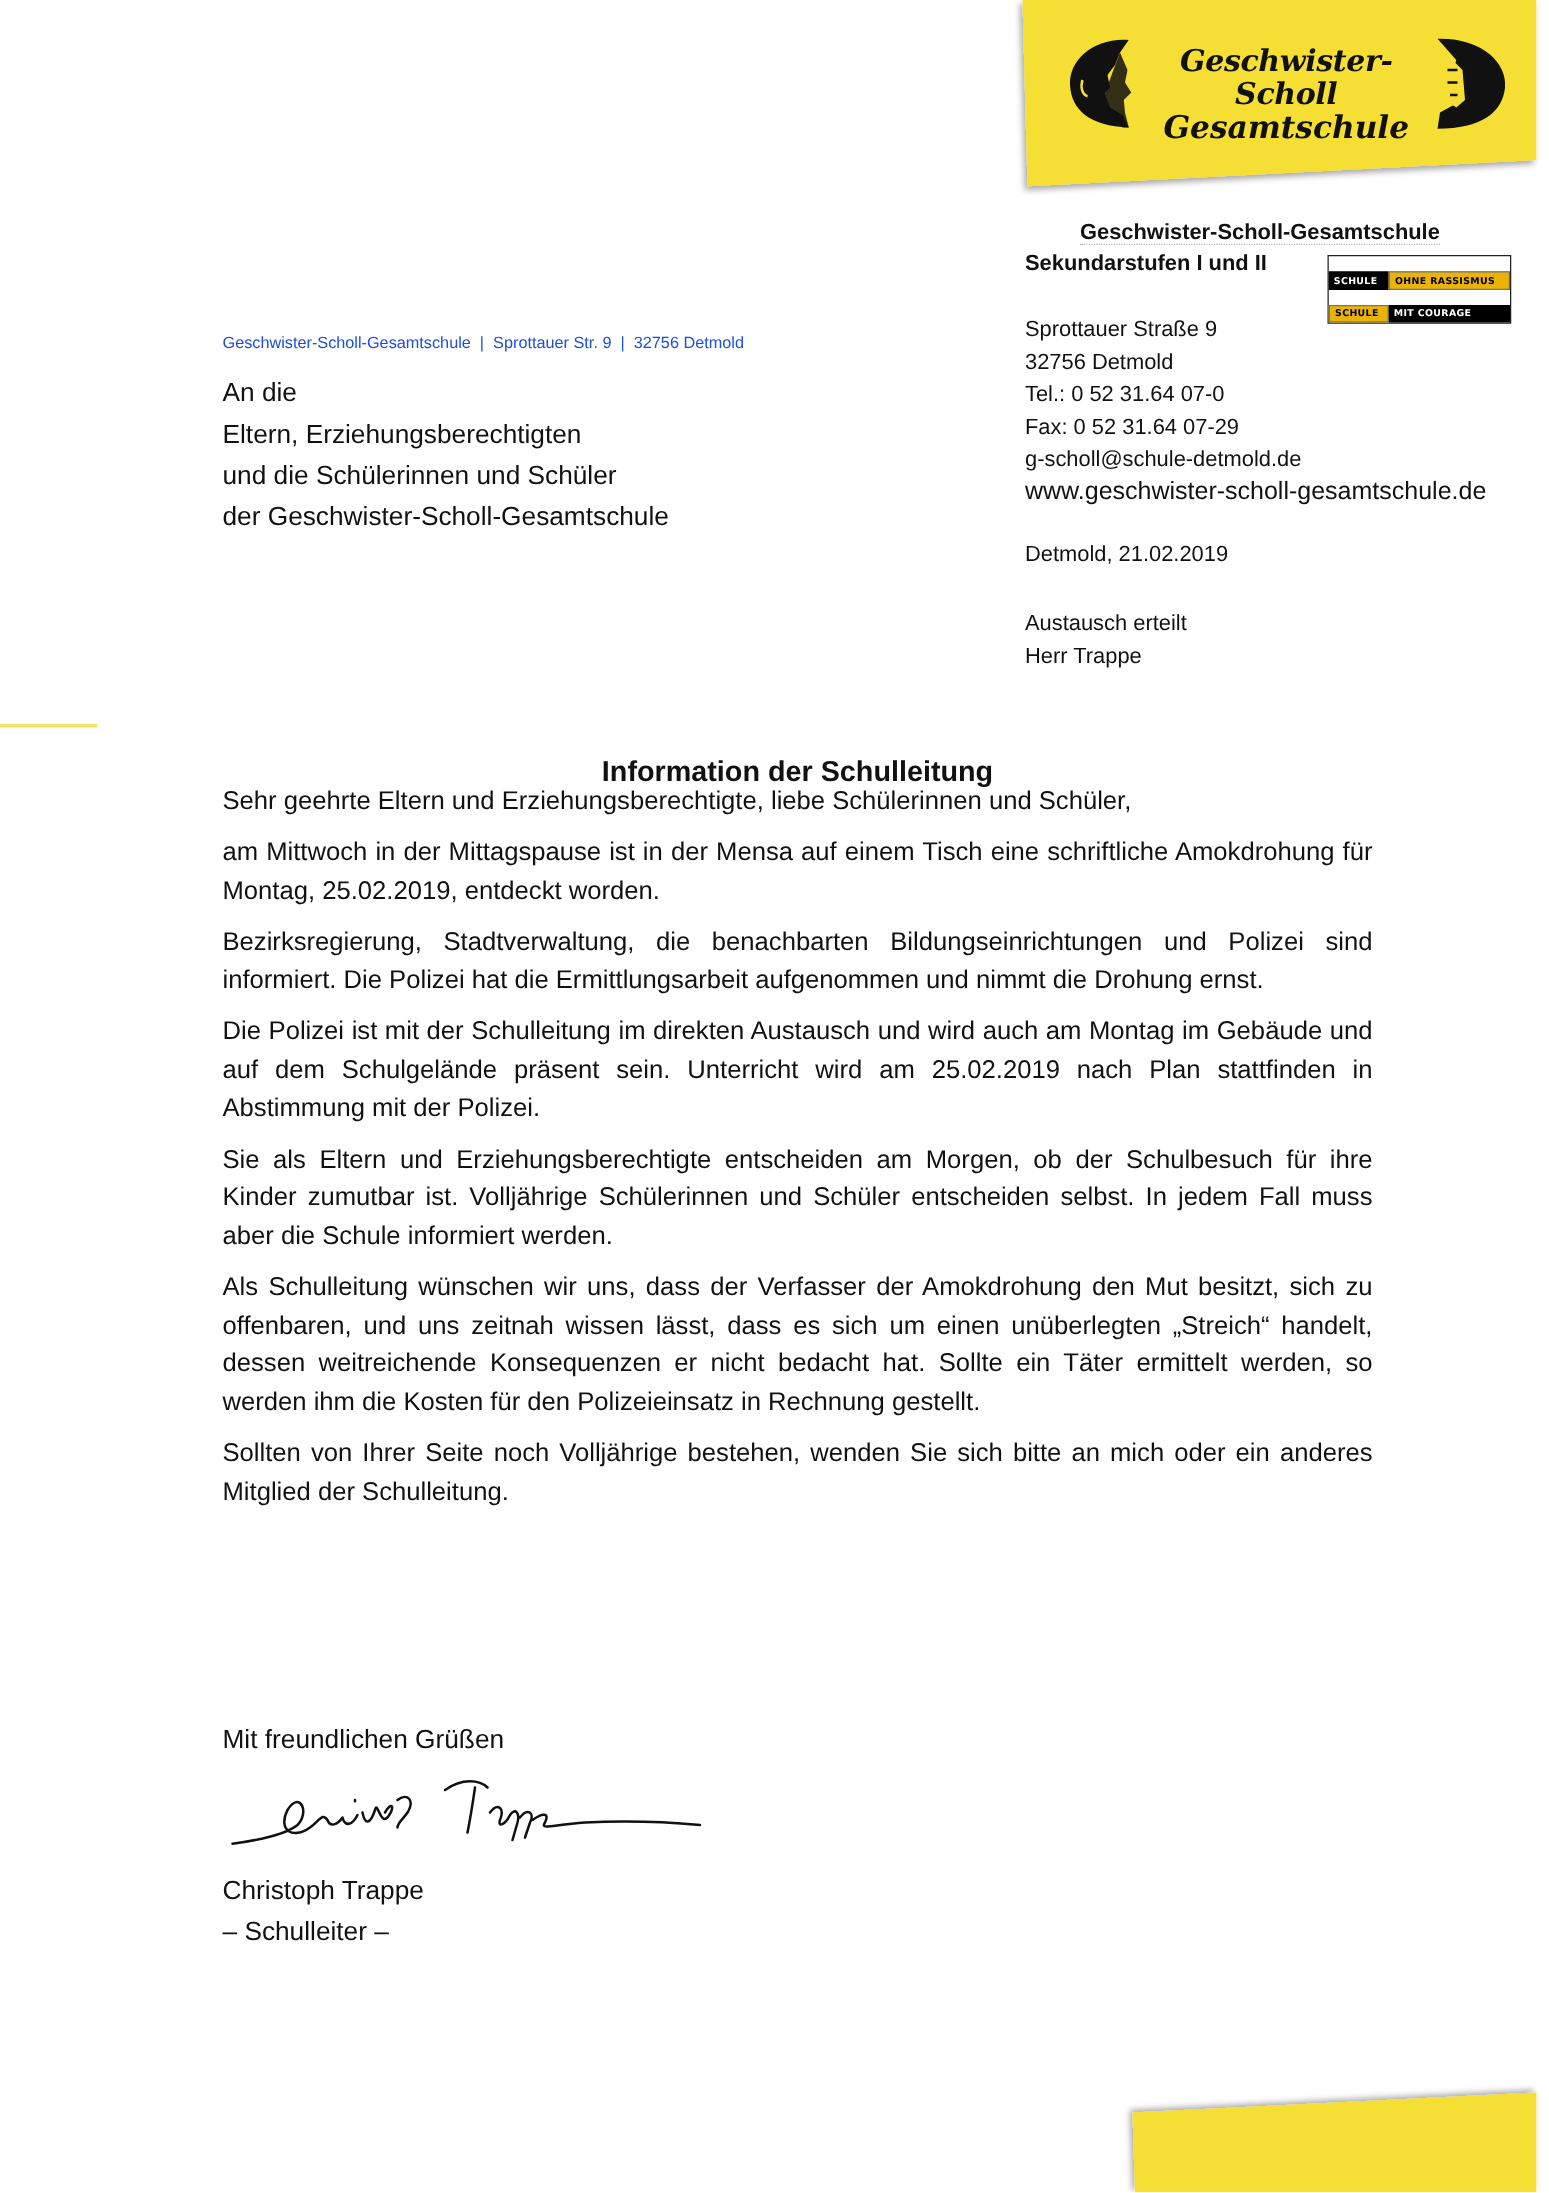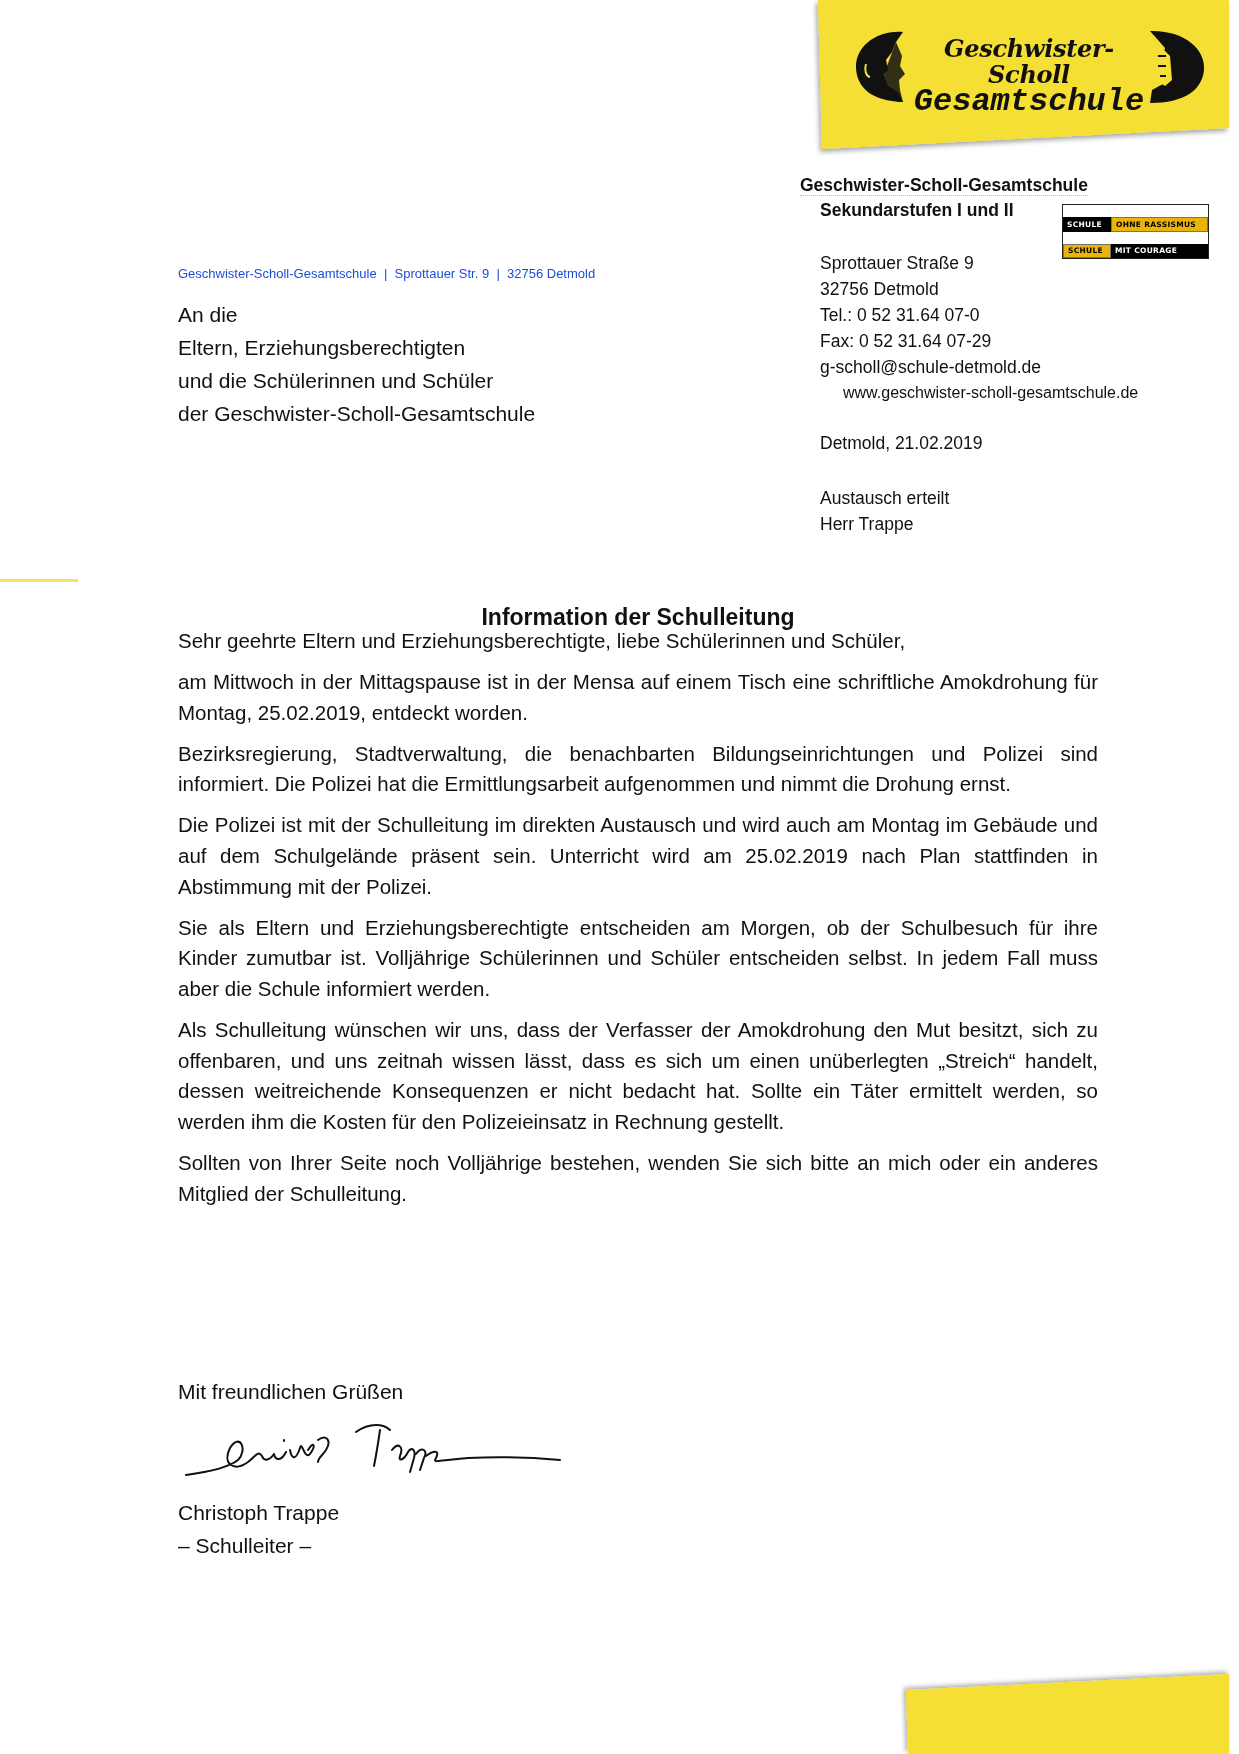--- a/index.html
+++ b/index.html
@@ -7,28 +7,28 @@
   .sans { font-family: "Liberation Sans", sans-serif; }
   .body-font { font-family: "Liberation Sans Narrow", "Liberation Sans", sans-serif; }
 
   
   #top-sticker { position: absolute; left: 0; top: 0; width: 1239px; height: 160px; }
   #bottom-sticker { position: absolute; left: 0; top: 1640px; width: 1239px; height: 114px; }
 
   .logo-text { position: absolute; left: 909px; top: 36px; width: 240px; text-align: center;
     font-family: "DejaVu Serif", serif; font-weight: bold; font-style: italic; color: #111; }
   .logo-line1 { font-size: 24px; line-height: 26px; letter-spacing: -0.3px; }
-  .logo-line2 { font-size: 32px; line-height: 28px; font-family: Liberation Mono, monospace; }
+  .logo-line2 { font-size: 25px; line-height: 28px; }
 
   
-  .sender-name { position: absolute; left: 800px; top: 172px; font-size: 17.5px; font-weight: bold; line-height: 26px; }
+  .sender-name { position: absolute; left: 864px; top: 172px; font-size: 17.5px; font-weight: bold; line-height: 26px; }
   .sender-name .name-line { border-bottom: 1px dotted #bbb; }
   .sender-sub { position: absolute; left: 820px; top: 197px; font-size: 17.5px; font-weight: bold; line-height: 26px; }
   .addr { position: absolute; left: 820px; top: 250px; font-size: 17.5px; line-height: 26px; }
-  .addr .small { font-size: 16px; margin-left: 23px; }
+  .addr .small { font-size: 20px; }
   .date { position: absolute; left: 820px; top: 433px; font-size: 17.5px; }
   .contact { position: absolute; left: 820px; top: 485px; font-size: 17.5px; line-height: 26px; }
 
   
   .badge { position: absolute; left: 1062px; top: 204px; width: 147px; height: 55px; border: 1px solid #222; box-sizing: border-box; display: grid; grid-template-columns: 48px 1fr; grid-template-rows: 1fr 1fr; font-family: "DejaVu Sans", sans-serif; font-size: 7.5px; font-weight: bold; letter-spacing: 0.3px; }
   .badge div { display: flex; align-items: center; padding-left: 4px; margin-top: 12px; }
   .b-black { background: #000; color: #fff; }
   .b-white { background: #eab308; color: #000; border: 1px solid #737373; }
 
   

